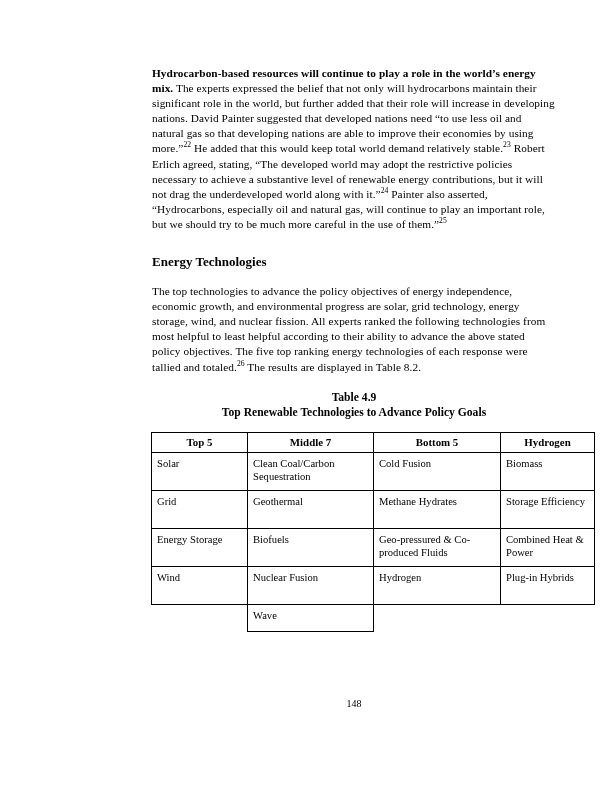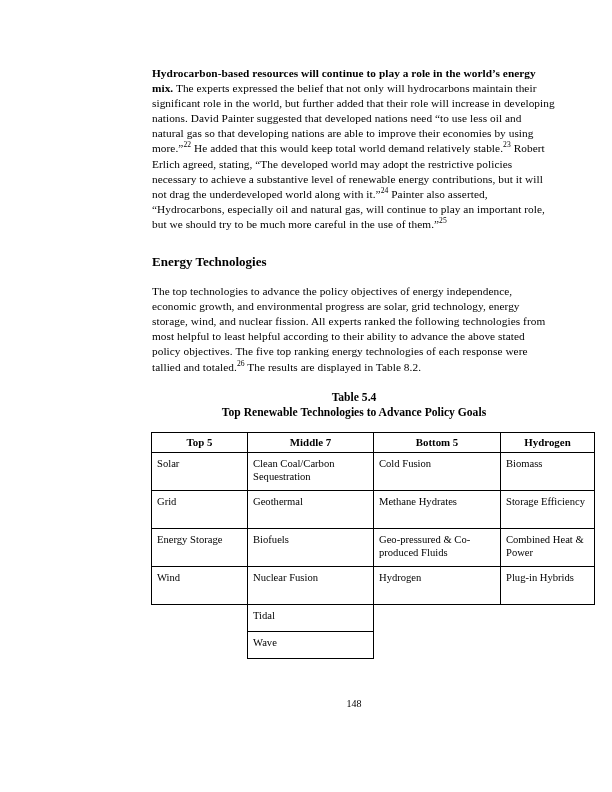--- a/index.html
+++ b/index.html
@@ -123,21 +123,21 @@
 
     <h2 class="section-heading">Energy Technologies</h2>
 
     <div class="spacer-14"></div>
 
     <p class="para"><span>The top technologies to advance the policy objectives of energy independence, economic growth, and environmental progress are solar, grid technology, energy storage, wind, and nuclear fission.  All experts ranked the following technologies from most helpful to least helpful according to their ability to advance the above stated policy objectives.  The five top ranking energy technologies of each response were tallied and totaled.</span><span class="sup">26</span><span>  The results are displayed in Table 8.2.</span></p>
 
     <div class="spacer-15"></div>
 
     <div class="table-title">
-      <div>Table 5.4</div>
+      <div>Table 4.9</div>
       <div>Top Renewable Technologies to Advance Policy Goals</div>
     </div>
 
   </div>
 
   <div class="tbl-wrap">
     <table class="grid">
       <colgroup>
         <col class="c1">
           <col class="c2">
@@ -172,26 +172,20 @@
             <td>Combined Heat &amp; Power</td>
           </tr>
           <tr class="r-tall">
             <td>Wind</td>
             <td>Nuclear Fusion</td>
             <td>Hydrogen</td>
             <td>Plug-in Hybrids</td>
           </tr>
           <tr class="r-short">
             <td class="cell-empty-noborder"></td>
-            <td>Tidal</td>
-            <td class="cell-empty-noborder"></td>
-            <td class="cell-empty-noborder"></td>
-          </tr>
-          <tr class="r-short">
-            <td class="cell-empty-noborder"></td>
             <td>Wave</td>
             <td class="cell-empty-noborder"></td>
             <td class="cell-empty-noborder"></td>
           </tr>
         </tbody>
     </table>
   </div>
 
   <div class="page-number">148</div>
 

